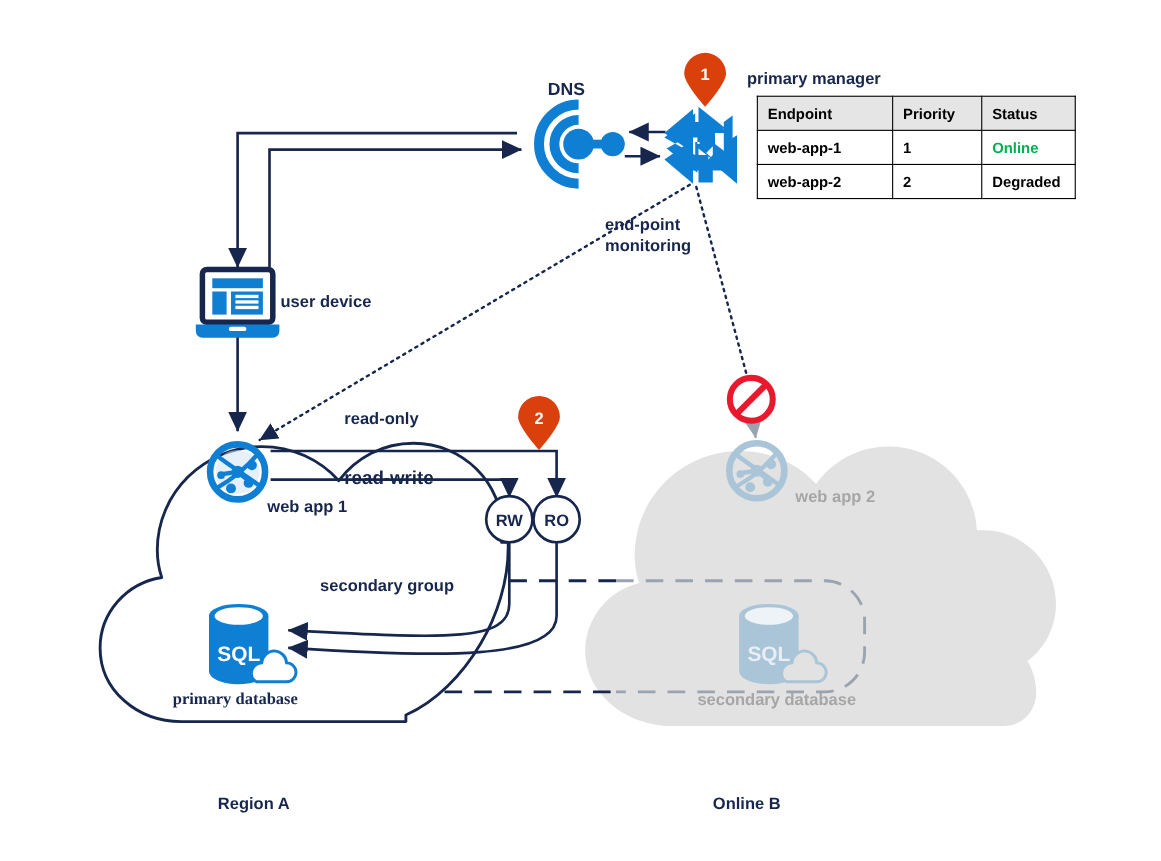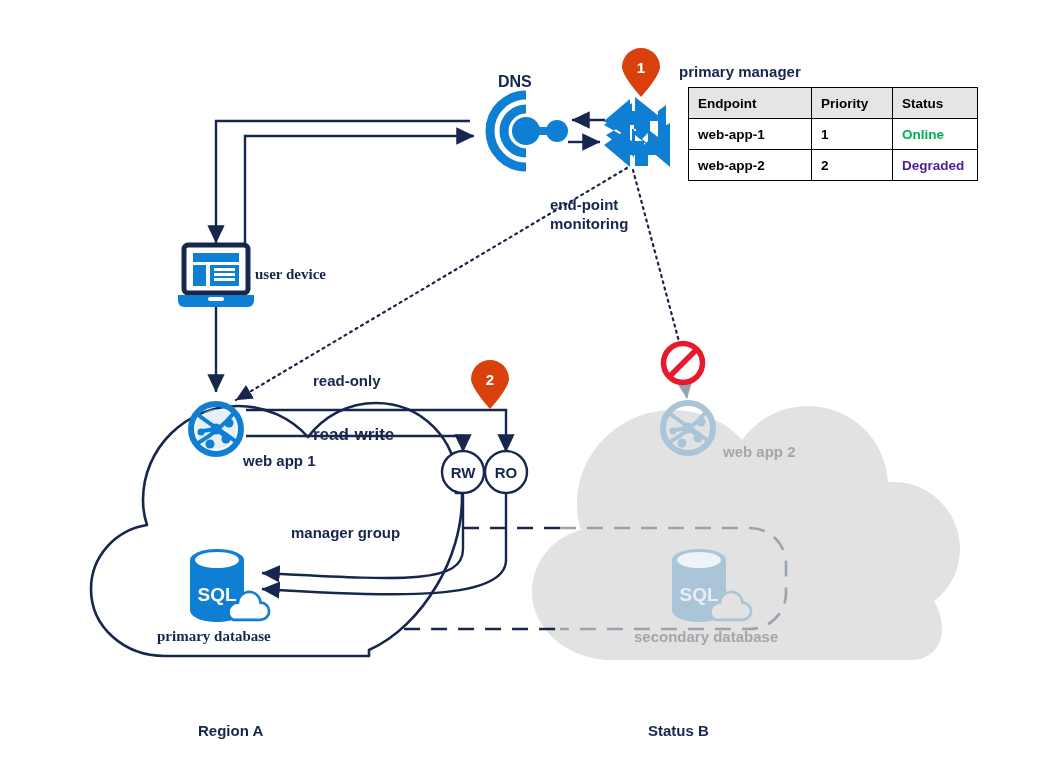--- a/index.html
+++ b/index.html
@@ -4,21 +4,21 @@
 <style>
   html,body{margin:0;padding:0;background:#ffffff;}
   body{width:1055px;height:783px;position:relative;overflow:hidden;
        font-family:"Liberation Sans",sans-serif;}
   #stage{position:absolute;left:0;top:0;width:1055px;height:783px;}
   svg#diagram{position:absolute;left:0;top:0;width:1055px;height:783px;}
 
   .lbl{position:absolute;font-weight:bold;color:#16264c;white-space:nowrap;}
   .lbl-dns{left:498px;top:73px;font-size:16px;}
   .lbl-tm{left:679px;top:63px;font-size:15px;}
-  .lbl-user{left:255px;top:266px;font-size:15px;font-family:Liberation Serif, serif;}
+  .lbl-user{left:255px;top:266px;font-size:15px;}
   .lbl-epm1{left:550px;top:196px;font-size:15px;}
   .lbl-epm2{left:550px;top:215px;font-size:15px;}
   .lbl-webapp1{left:243px;top:452px;font-size:15px;}
   .lbl-readonly{left:313px;top:372px;font-size:15px;}
   .lbl-readwrite{left:313px;top:425px;font-size:17px;}
   .lbl-failover{left:291px;top:524px;font-size:15px;}
   .lbl-primary{left:157px;top:628px;font-size:15px;font-family:Liberation Serif, serif;}
   .lbl-regiona{left:198px;top:722px;font-size:15px;}
   .lbl-regionb{left:648px;top:722px;font-size:15px;}
   .lbl-grey{color:#a6a6a6;}
@@ -28,21 +28,21 @@
   
   #tm-table{position:absolute;left:688px;top:87px;border-collapse:collapse;
             font-size:13.5px;color:#000;}
   #tm-table th,#tm-table td{border:1px solid #000;padding:6px 9px;font-weight:bold;
             text-align:left;height:18px;}
   #tm-table th{background:#e5e5e5;}
   #tm-table td.c-endpoint{width:104px;}
   #tm-table td.c-priority{width:62px;}
   #tm-table td.c-status{width:66px;}
   .st-online{color:#00b050;}
-  .st-degraded{color:#4c1d95;}
+  .st-degraded{color:#000000;}
 </style>
 </head>
 <body>
 
 <div id="stage">
 
   <svg id="diagram" viewBox="0 0 1055 783">
     <defs>
       <marker id="arrNavy" markerWidth="9" markerHeight="9" refX="7.4" refY="3.6" orient="auto" markerUnits="strokeWidth">
         <path d="M0,0 L7.6,3.6 L0,7.2 z" fill="#16264c"></path>
@@ -228,24 +228,24 @@
   </svg>
 
   <div class="lbl lbl-dns">DNS</div>
   <div class="lbl lbl-tm">primary manager</div>
   <div class="lbl lbl-user">user device</div>
   <div class="lbl lbl-epm1">end-point</div>
   <div class="lbl lbl-epm2">monitoring</div>
   <div class="lbl lbl-webapp1">web app 1</div>
   <div class="lbl lbl-readonly">read-only</div>
   <div class="lbl lbl-readwrite">read-write</div>
-  <div class="lbl lbl-failover">manager group</div>
+  <div class="lbl lbl-failover">secondary group</div>
   <div class="lbl lbl-primary">primary database</div>
   <div class="lbl lbl-regiona">Region A</div>
-  <div class="lbl lbl-regionb">Status B</div>
+  <div class="lbl lbl-regionb">Online B</div>
   <div class="lbl lbl-grey lbl-webapp2">web app 2</div>
   <div class="lbl lbl-grey lbl-secondary">secondary database</div>
 
   <table id="tm-table">
     <thead>
       <tr>
         <th>Endpoint</th>
         <th>Priority</th>
         <th>Status</th>
       </tr>

